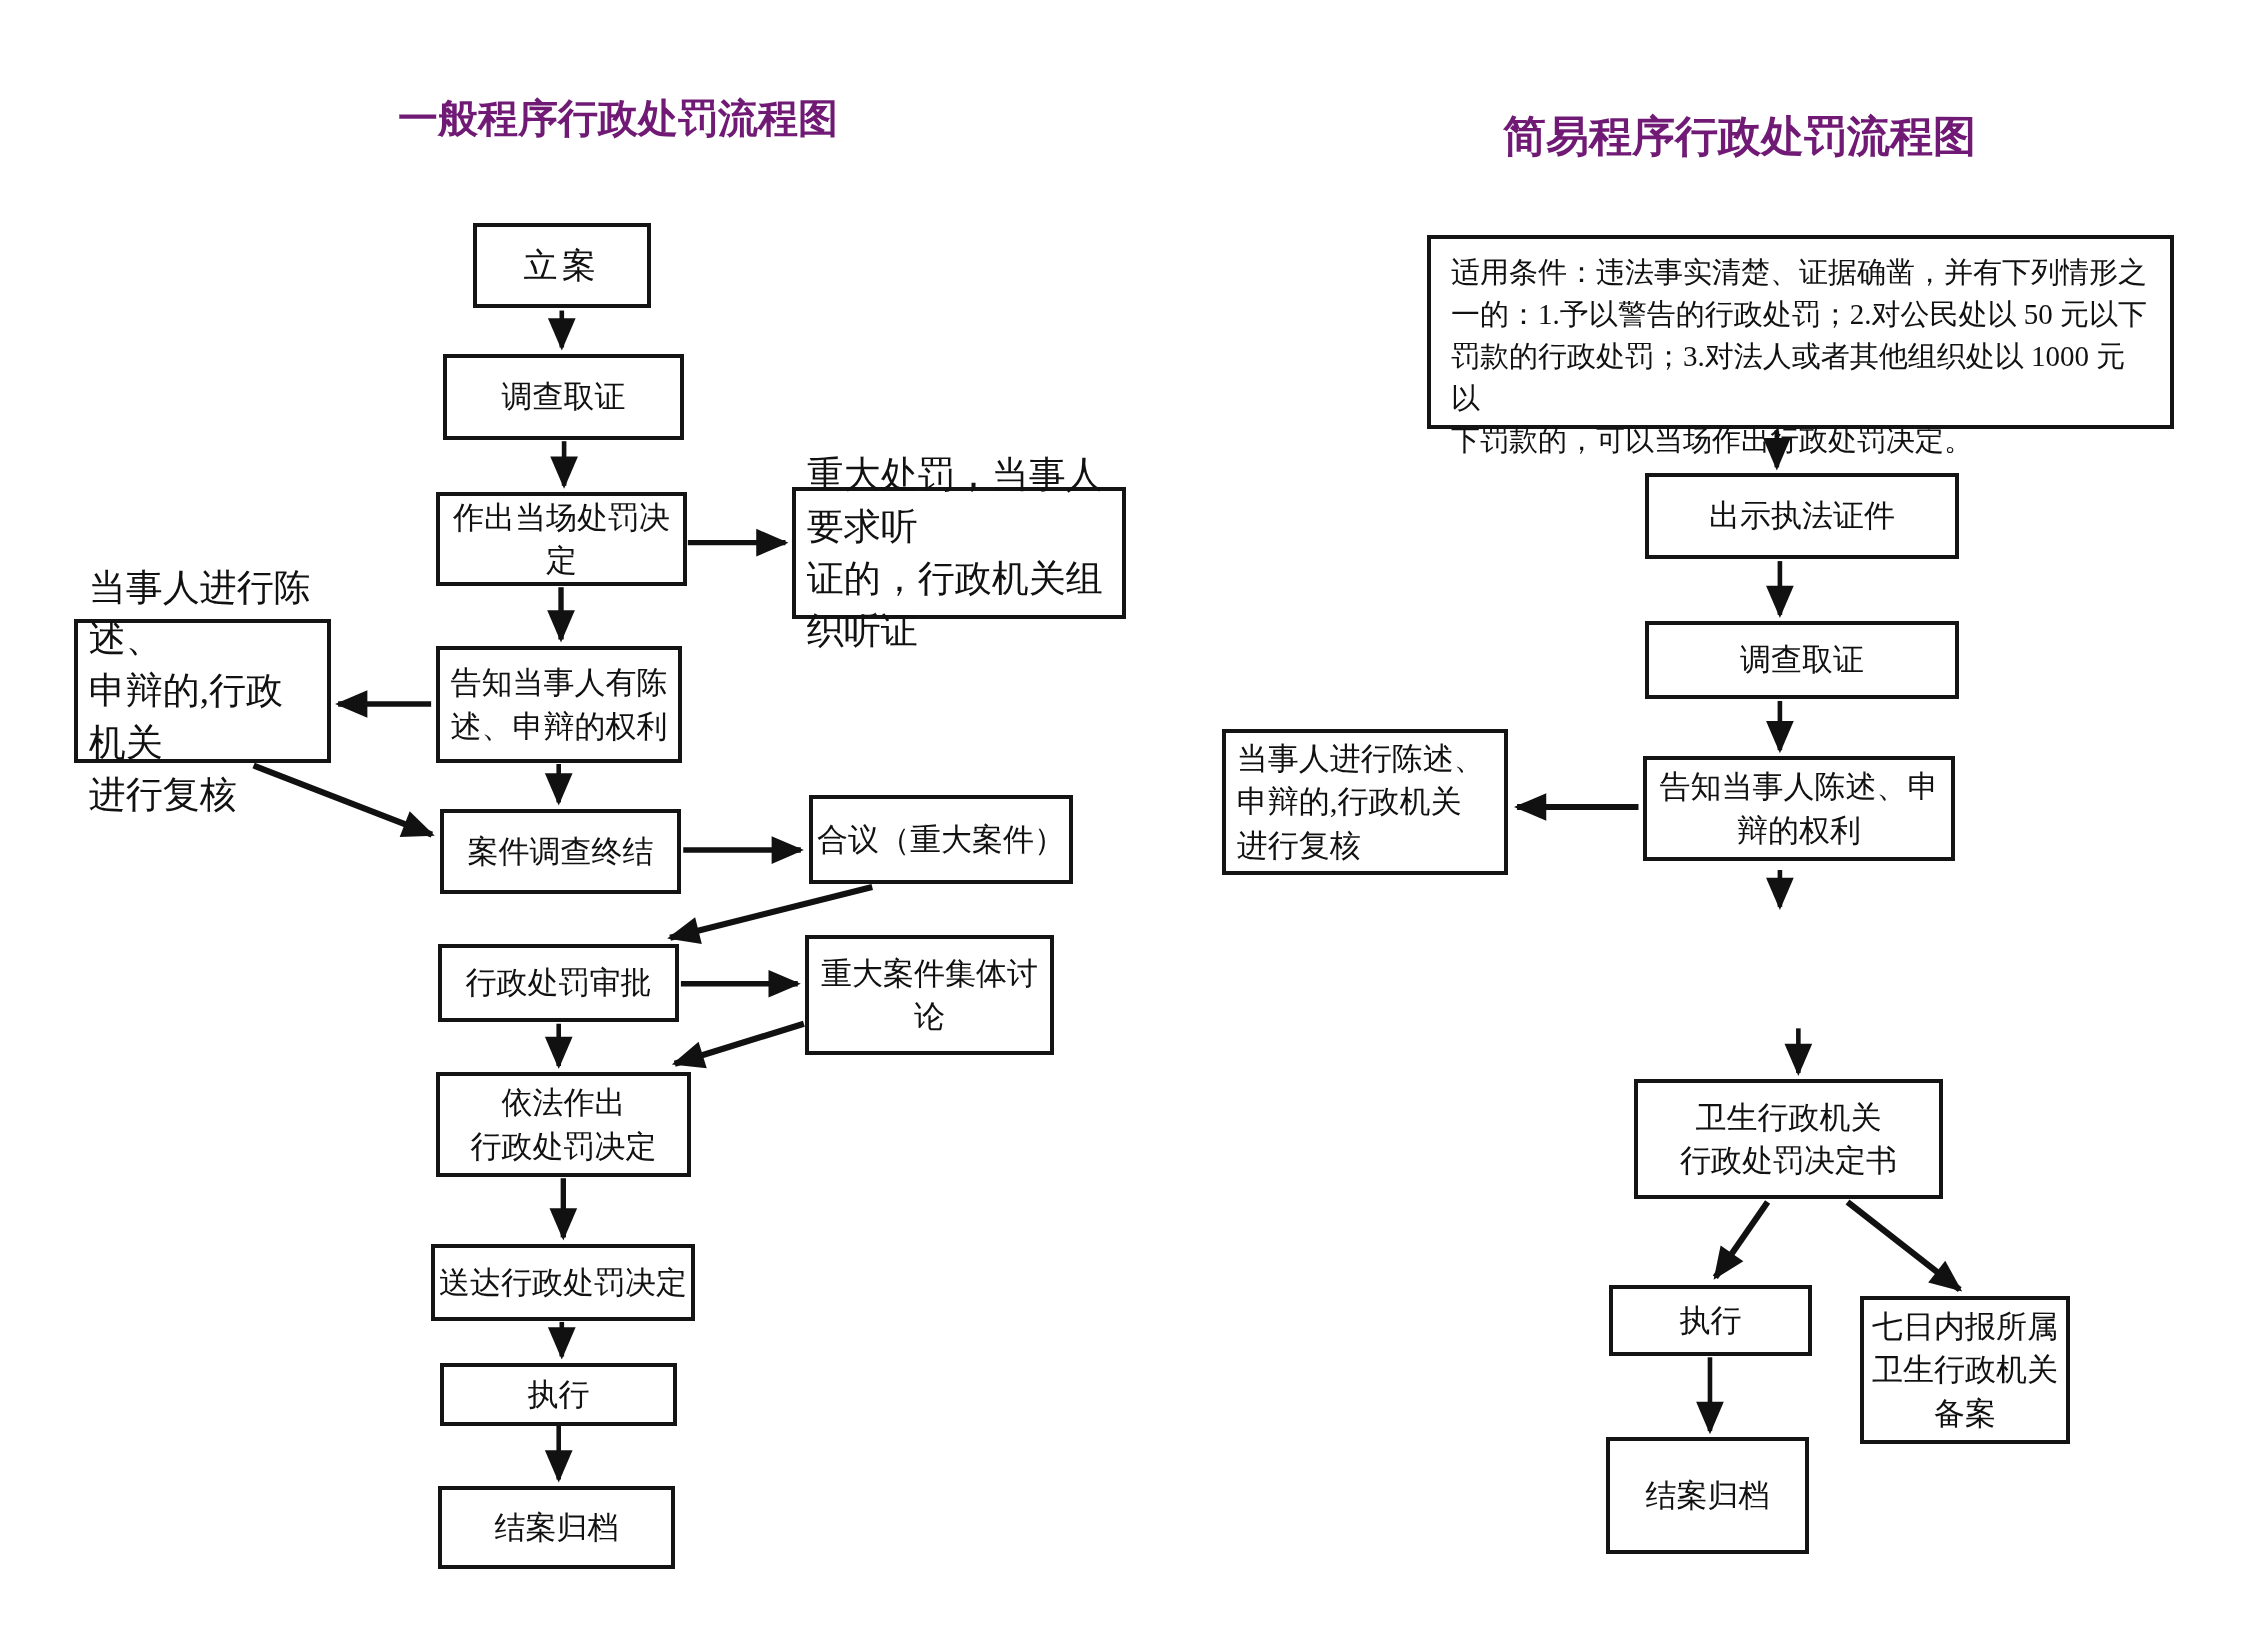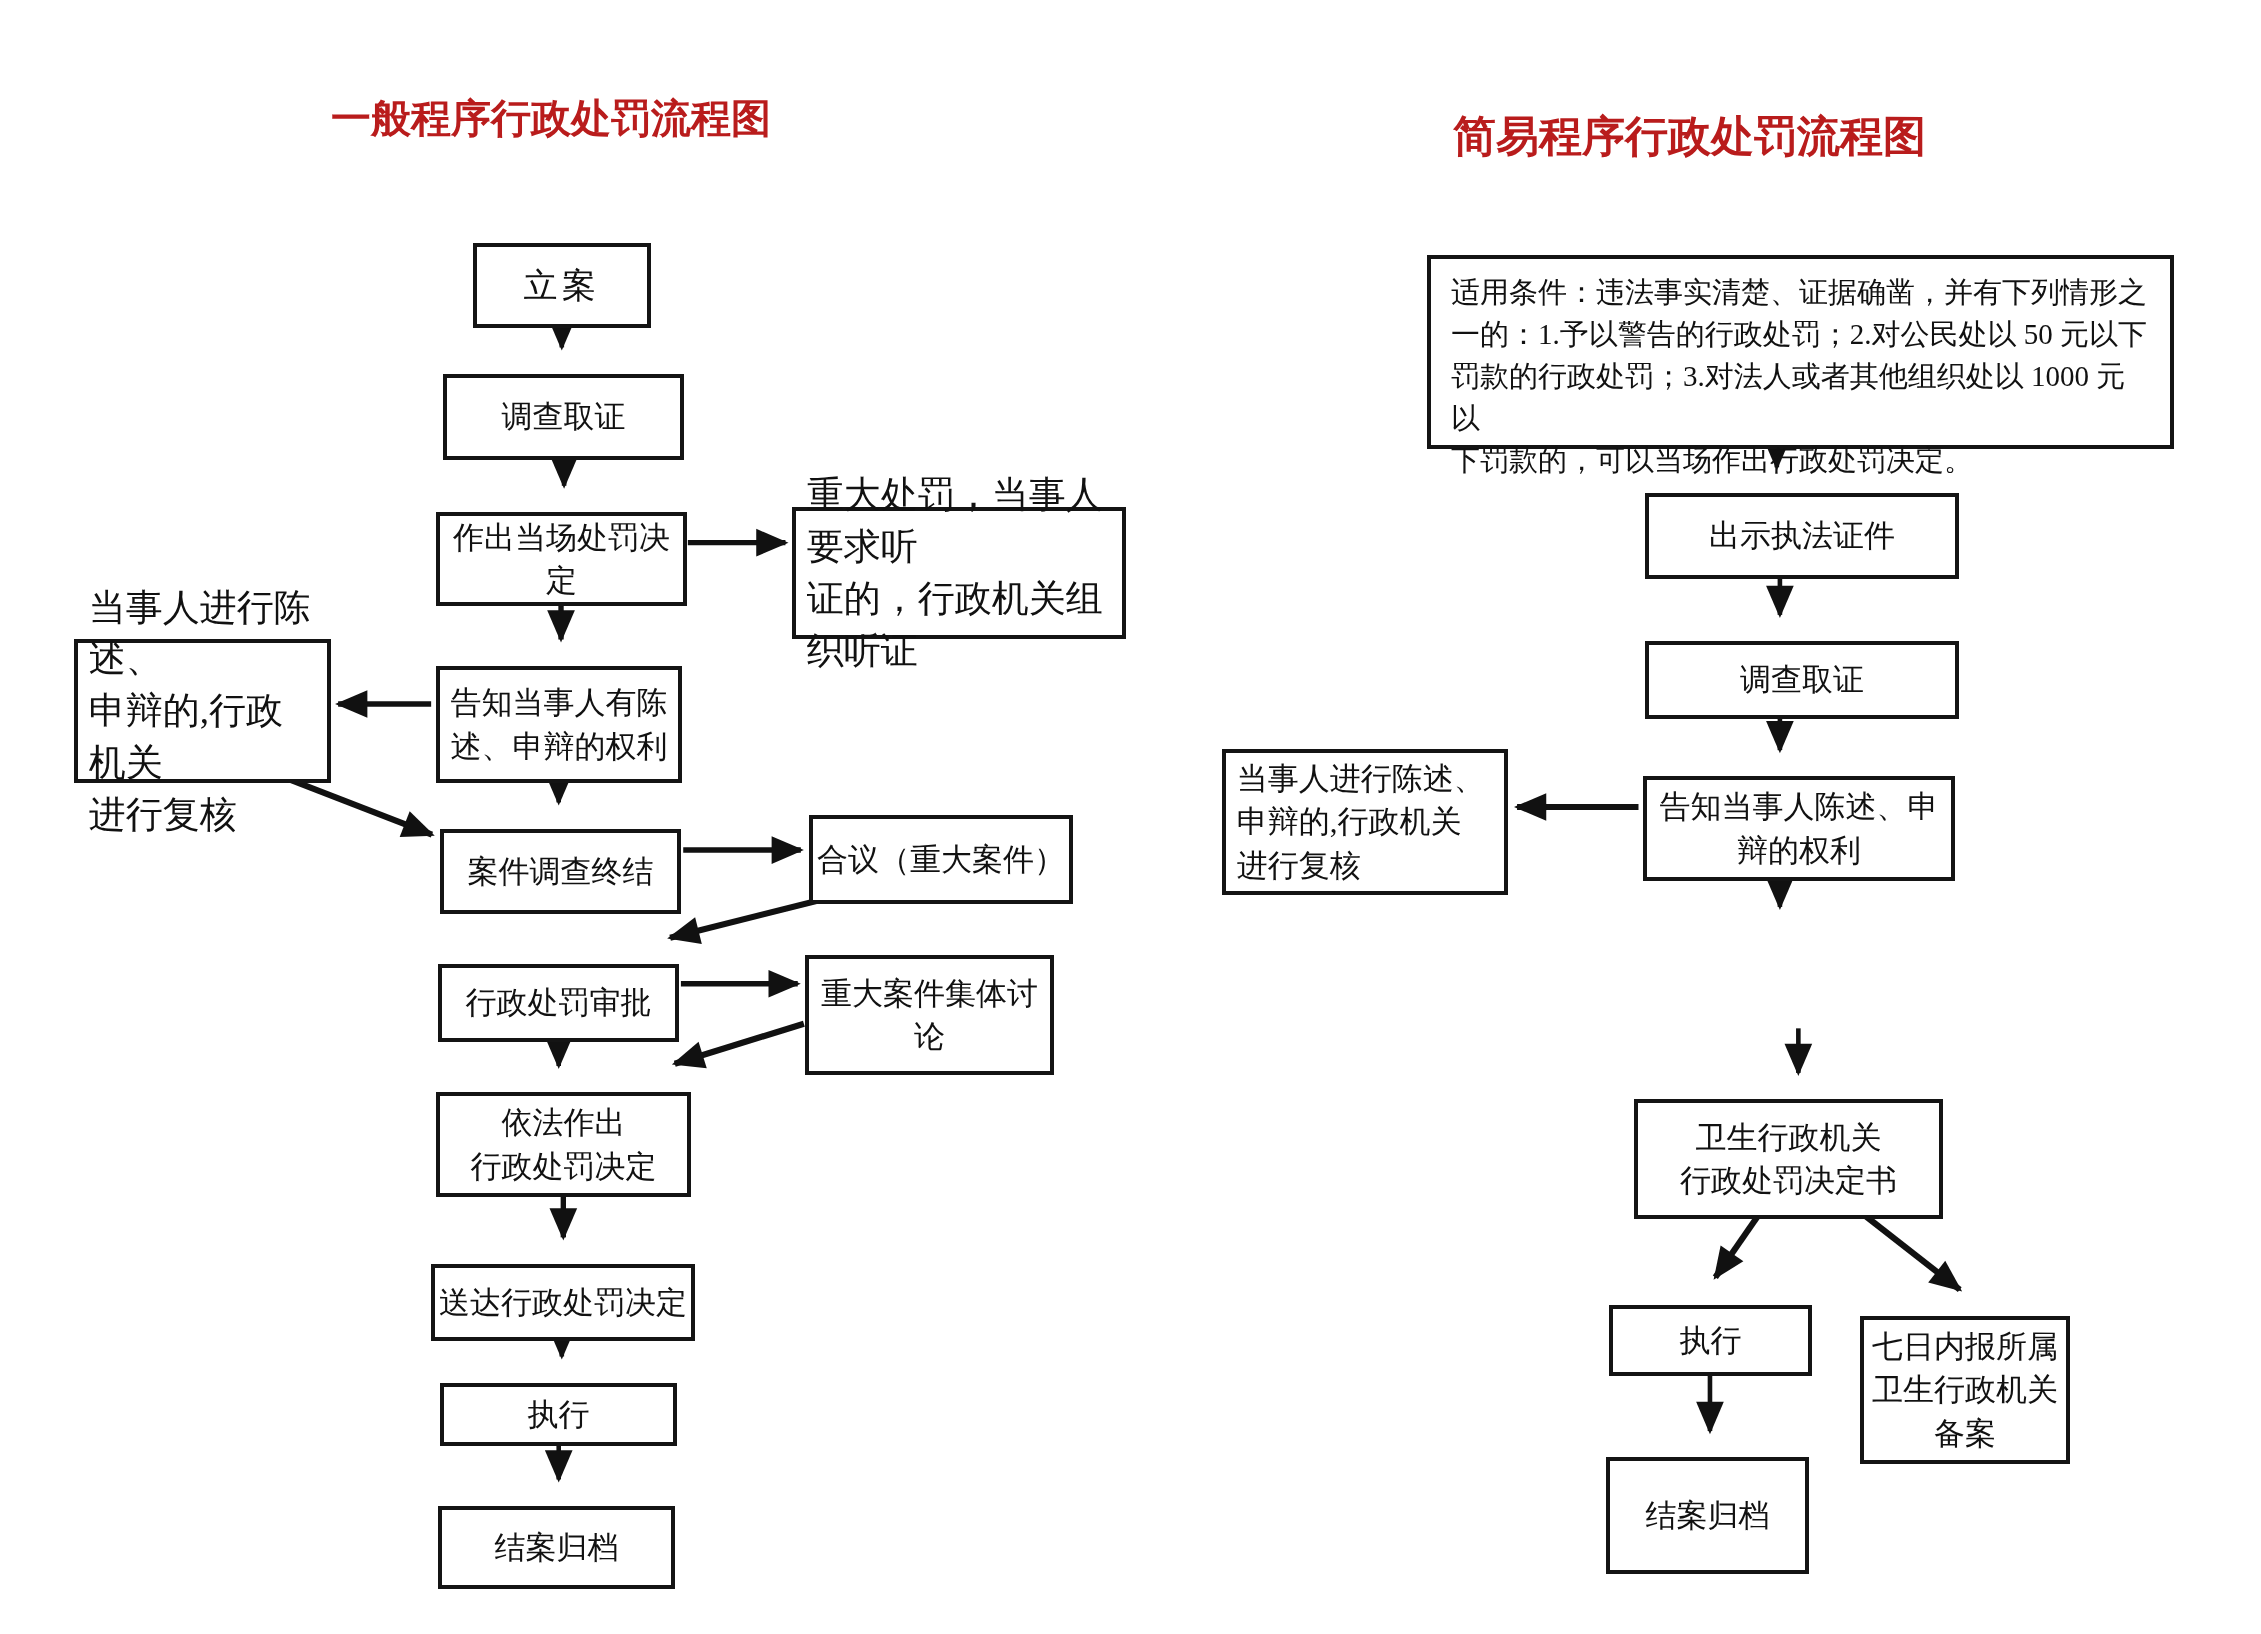--- a/index.html
+++ b/index.html
@@ -8,40 +8,39 @@
     width:2261px;height:1634px;
     background:#ffffff;
     font-family:"Liberation Serif","DejaVu Serif",serif;
     color:#111111;
     overflow:hidden;
   }
   .chart-title{
     position:absolute;
     font-family:Liberation Mono, monospace;
     font-weight:700;
-    color:#b91c1c;
-    text-align:left;
+    color:#701a75;
+    text-align:right;
     white-space:nowrap;
   }
   #title-general{left:331px;top:91px;width:507px;font-size:40px;}
   #title-summary{left:1453px;top:108px;width:523px;font-size:43px;}
   .node{
     position:absolute;
     box-sizing:border-box;
     border:4.6px solid #141414;
     background:#ffffff;
     display:flex;
     align-items:center;
     justify-content:center;
     text-align:center;
     font-size:31px;
     line-height:1.4;
     white-space:pre-line;
     color:#111111;
-    margin-top:20px;
   }
   .node.big{font-size:34px;letter-spacing:4.6px;}
   .note{
     justify-content:flex-start;
     align-items:center;
     text-align:left;
     padding:4.6px 10.8px;
     font-size:37px;
   }
   .cond{

